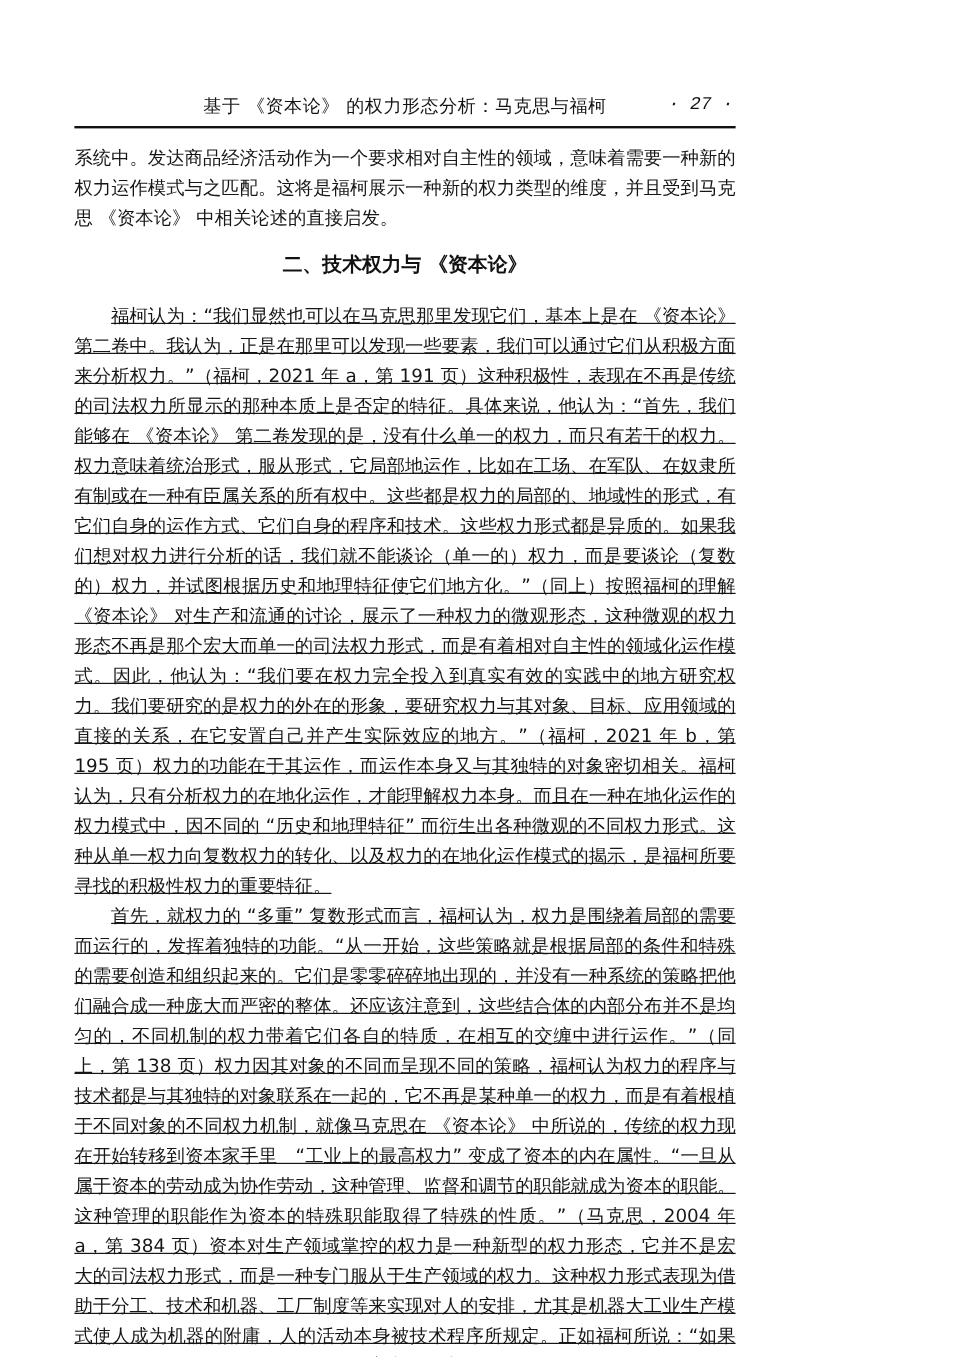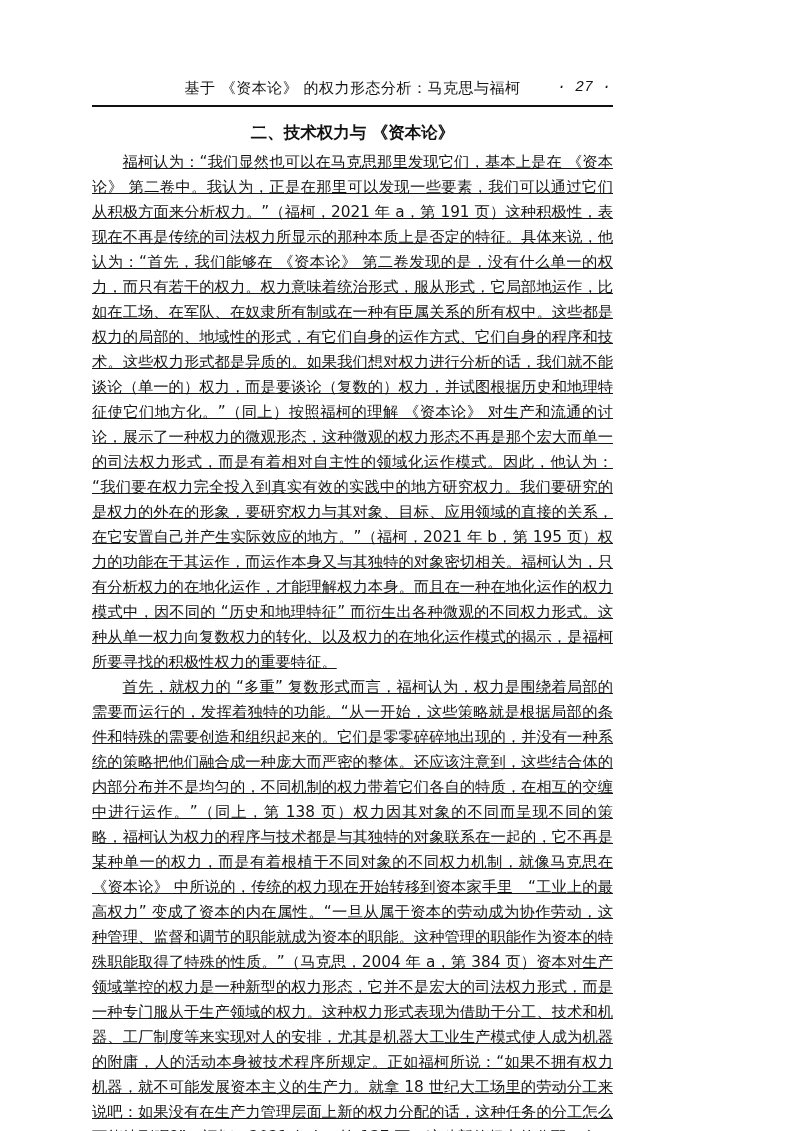--- a/index.html
+++ b/index.html
@@ -12,21 +12,21 @@
     height: 1131px;
     overflow: hidden;
     font-family: "DejaVu Sans", "Liberation Sans", sans-serif;
     color: #161616;
     -webkit-font-smoothing: antialiased;
   }
   .page {
     box-sizing: border-box;
     width: 675px;
     height: 1131px;
-    padding: 78px 62px 0 92px;
+    padding: 78px 62px 0 62px;
   }
   
   .running-head {
     position: relative;
     border-bottom: 2px solid #111111;
     padding-bottom: 7px;
   }
   .rh-title {
     text-align: center;
     font-size: 15px;
@@ -59,36 +59,37 @@
   }
   .para-indent {
     text-indent: 2em;
     text-decoration: underline;
   }
   .section-heading {
     text-align: center;
     font-size: 16.5px;
     font-weight: bold;
     line-height: 22px;
-    margin: 15px 0 6px 0;
+    margin: 15px 0 19px 0;
     color: #111111;
   }
 </style>
 </head>
 <body>
 
 <div class="page">
 
   <header class="running-head">
     <div class="rh-title">基于 《资本论》 的权力形态分析：马克思与福柯</div>
     <div class="rh-page">· 27 ·</div>
   </header>
 
   <main class="article">
 
+    <p>系统中。发达商品经济活动作为一个要求相对自主性的领域，意味着需要一种新的权力运作模式与之匹配。这将是福柯展示一种新的权力类型的维度，并且受到马克思 《资本论》 中相关论述的直接启发。</p>
 
     <h2 class="section-heading">二、技术权力与 《资本论》</h2>
 
     <p class="para-indent">福柯认为：“我们显然也可以在马克思那里发现它们，基本上是在 《资本论》 第二卷中。我认为，正是在那里可以发现一些要素，我们可以通过它们从积极方面来分析权力。”（福柯，2021 年 a，第 191 页）这种积极性，表现在不再是传统的司法权力所显示的那种本质上是否定的特征。具体来说，他认为：“首先，我们能够在 《资本论》 第二卷发现的是，没有什么单一的权力，而只有若干的权力。权力意味着统治形式，服从形式，它局部地运作，比如在工场、在军队、在奴隶所有制或在一种有臣属关系的所有权中。这些都是权力的局部的、地域性的形式，有它们自身的运作方式、它们自身的程序和技术。这些权力形式都是异质的。如果我们想对权力进行分析的话，我们就不能谈论（单一的）权力，而是要谈论（复数的）权力，并试图根据历史和地理特征使它们地方化。”（同上）按照福柯的理解 《资本论》 对生产和流通的讨论，展示了一种权力的微观形态，这种微观的权力形态不再是那个宏大而单一的司法权力形式，而是有着相对自主性的领域化运作模式。因此，他认为：“我们要在权力完全投入到真实有效的实践中的地方研究权力。我们要研究的是权力的外在的形象，要研究权力与其对象、目标、应用领域的直接的关系，在它安置自己并产生实际效应的地方。”（福柯，2021 年 b，第 195 页）权力的功能在于其运作，而运作本身又与其独特的对象密切相关。福柯认为，只有分析权力的在地化运作，才能理解权力本身。而且在一种在地化运作的权力模式中，因不同的 “历史和地理特征” 而衍生出各种微观的不同权力形式。这种从单一权力向复数权力的转化、以及权力的在地化运作模式的揭示，是福柯所要寻找的积极性权力的重要特征。</p>
 
     <p class="para-indent">首先，就权力的 “多重” 复数形式而言，福柯认为，权力是围绕着局部的需要而运行的，发挥着独特的功能。“从一开始，这些策略就是根据局部的条件和特殊的需要创造和组织起来的。它们是零零碎碎地出现的，并没有一种系统的策略把他们融合成一种庞大而严密的整体。还应该注意到，这些结合体的内部分布并不是均匀的，不同机制的权力带着它们各自的特质，在相互的交缠中进行运作。”（同上，第 138 页）权力因其对象的不同而呈现不同的策略，福柯认为权力的程序与技术都是与其独特的对象联系在一起的，它不再是某种单一的权力，而是有着根植于不同对象的不同权力机制，就像马克思在 《资本论》 中所说的，传统的权力现在开始转移到资本家手里　“工业上的最高权力” 变成了资本的内在属性。“一旦从属于资本的劳动成为协作劳动，这种管理、监督和调节的职能就成为资本的职能。这种管理的职能作为资本的特殊职能取得了特殊的性质。”（马克思，2004 年 a，第 384 页）资本对生产领域掌控的权力是一种新型的权力形态，它并不是宏大的司法权力形式，而是一种专门服从于生产领域的权力。这种权力形式表现为借助于分工、技术和机器、工厂制度等来实现对人的安排，尤其是机器大工业生产模式使人成为机器的附庸，人的活动本身被技术程序所规定。正如福柯所说：“如果不拥有权力机器，就不可能发展资本主义的生产力。就拿 18 世纪大工场里的劳动分工来说吧：如果没有在生产力管理层面上新的权力分配的话，这种任务的分工怎么可能达到呢?”（福柯，2021 年 b，第 137 页）这种新的权力的分配，在一定意义上就是指作为工业最高权力的资本权力。这是狭义的生产领域的权力形式。</p>
 
 
   </main>
 

